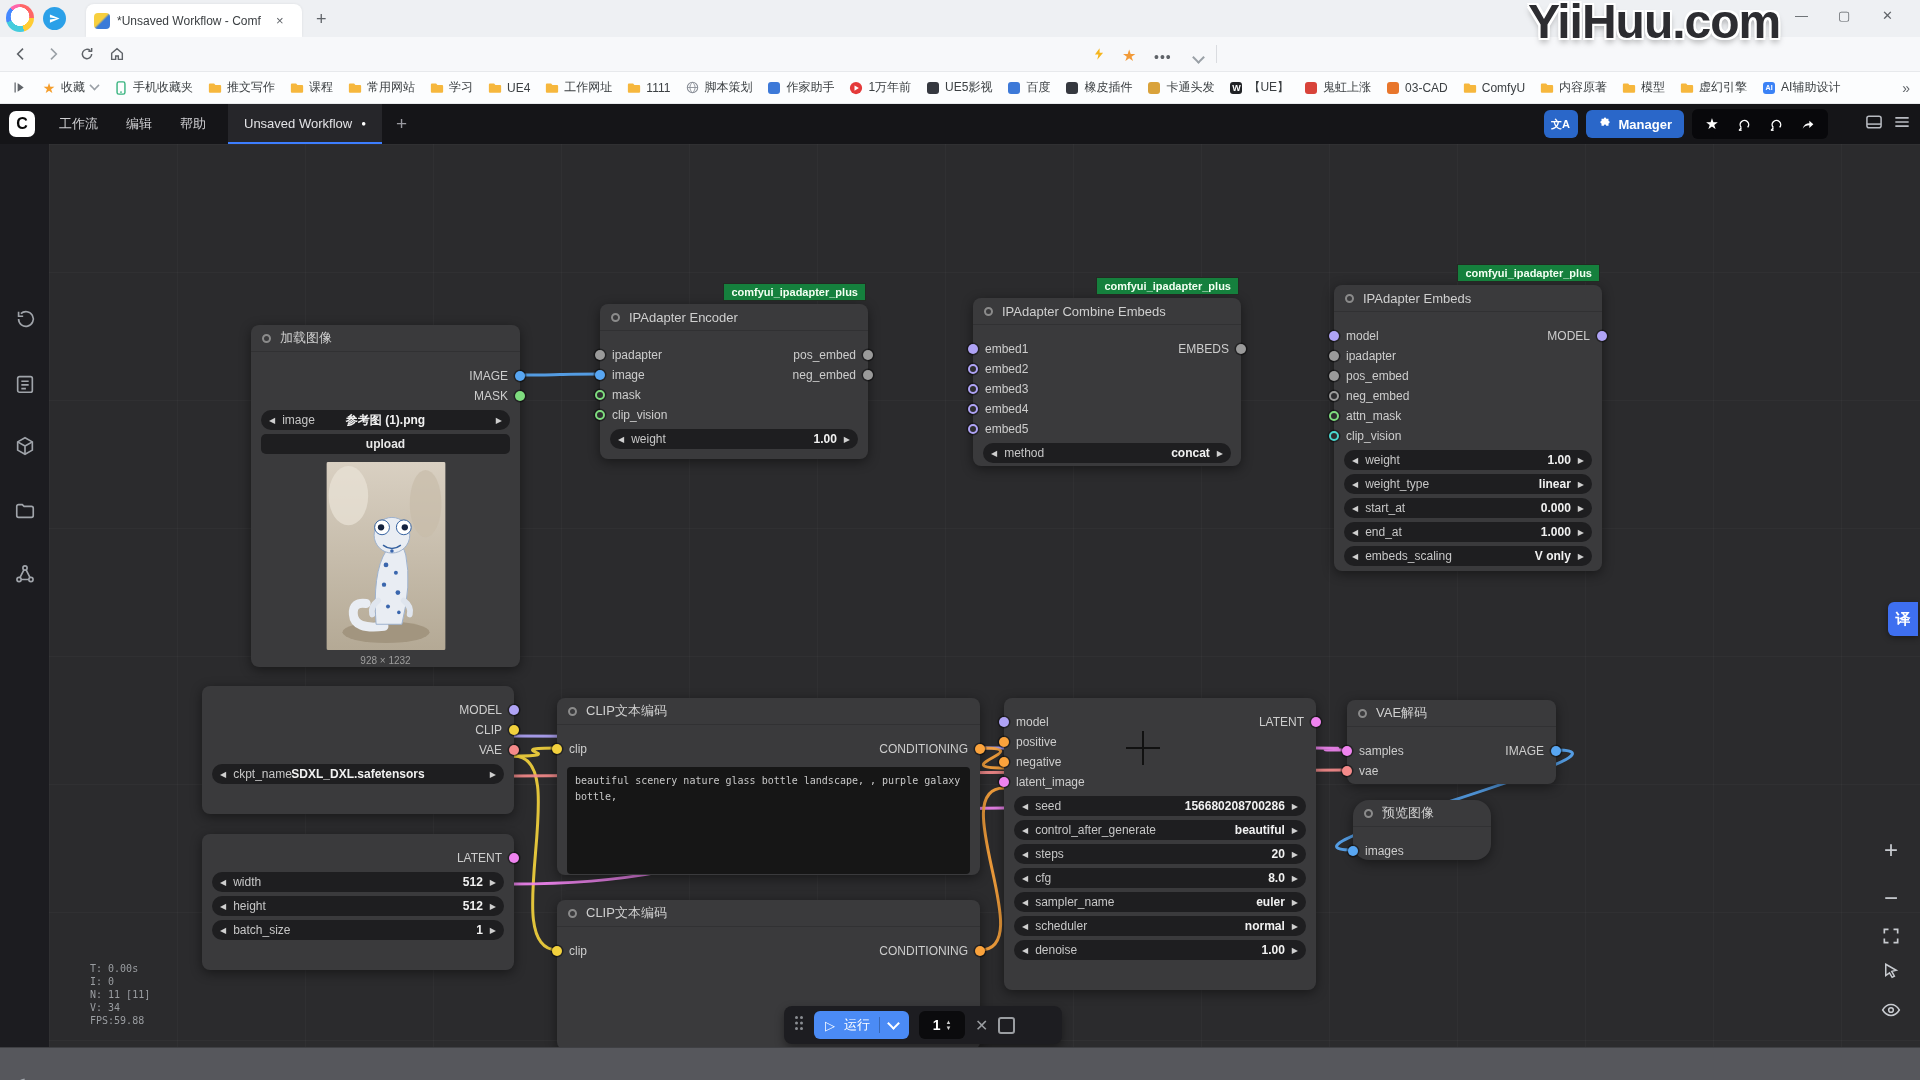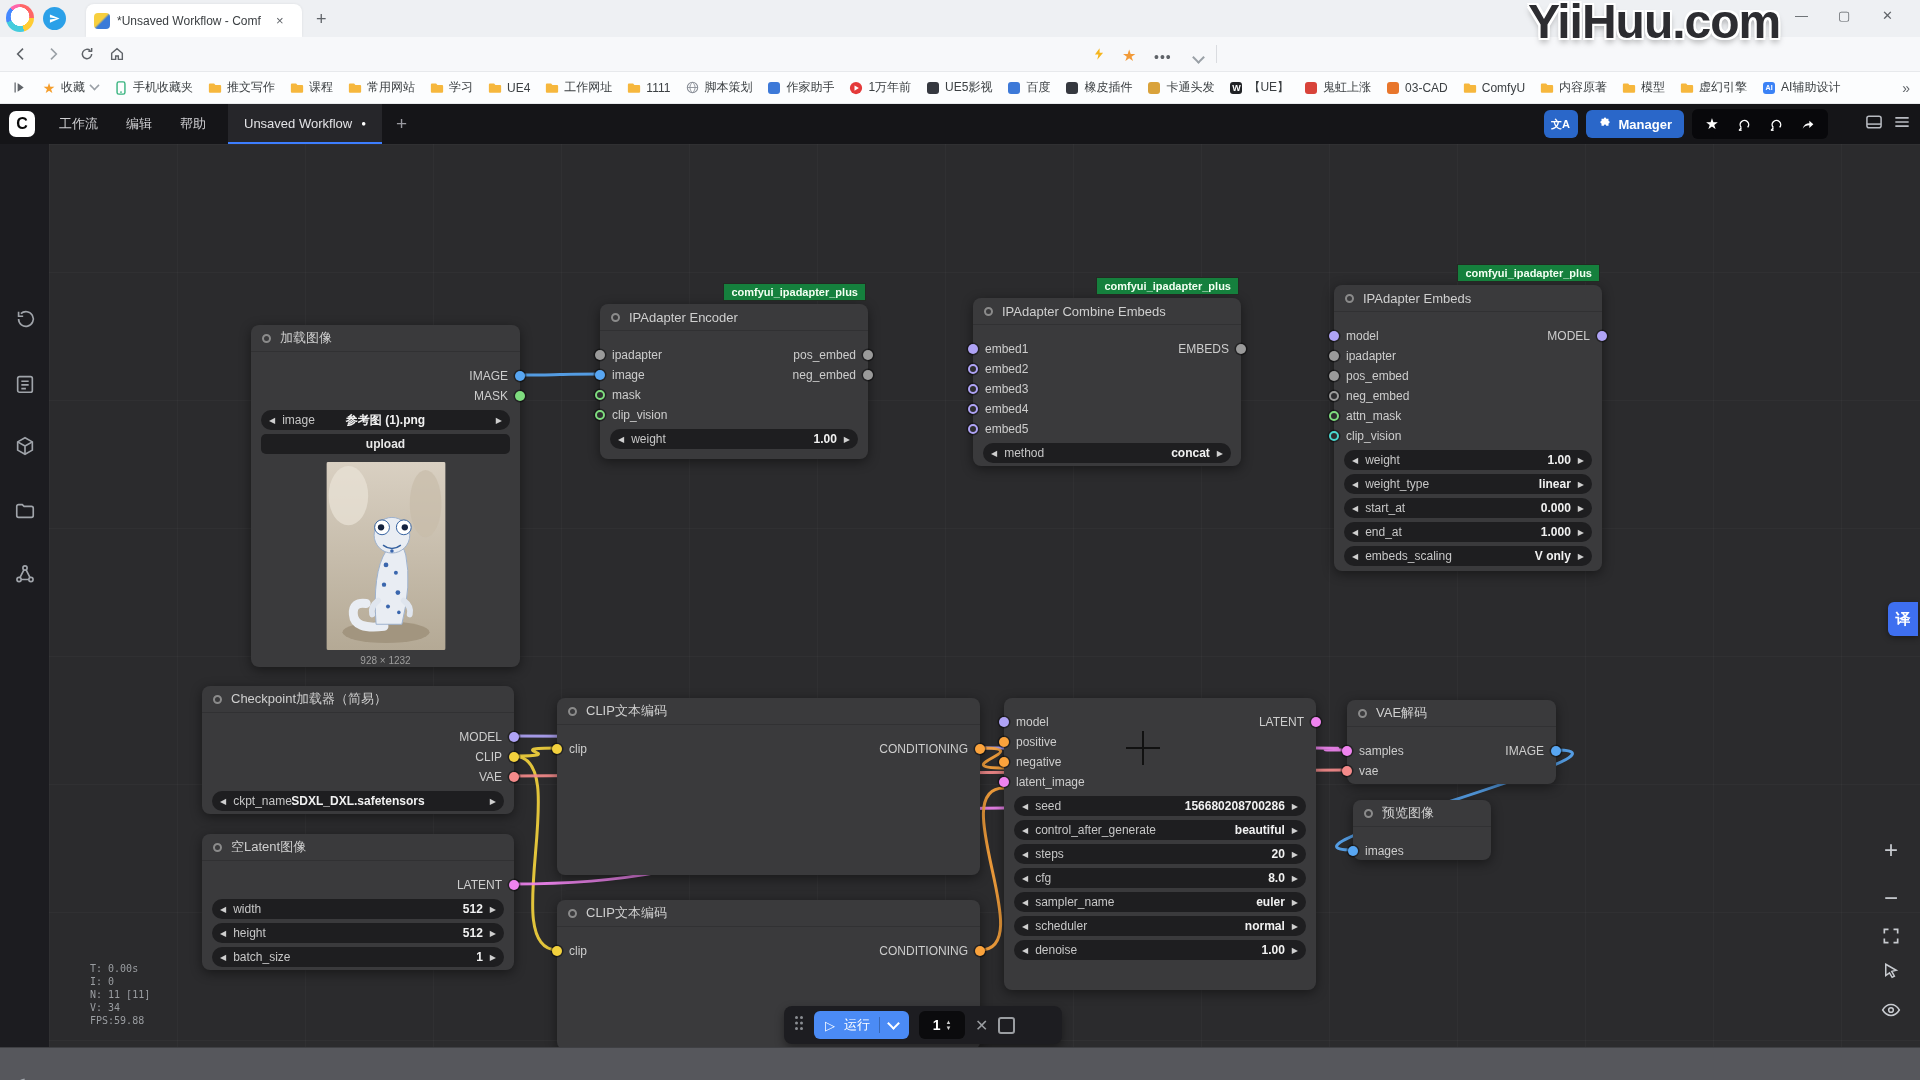--- a/index.html
+++ b/index.html
@@ -318,24 +318,20 @@
           <span class="warr" style="margin-left: 0px;">▶</span>
         </div>
         <div class="widget">
           <span class="warr">◀</span>
           <span class="wname">embeds_scaling</span>
           <span class="wval">V only</span>
           <span class="warr" style="margin-left: 0px;">▶</span>
         </div>
       </div>
       <div class="node" style="left: 202px; top: 686px; width: 312px; height: 128px;">
-        <div class="ntitle">
-          <span class="tdot"></span>
-          <span>Checkpoint加载器（简易）</span>
-        </div>
         <div class="rows">
           <div class="row">
             <span class="slot out">
               <span class="dot" style="background: rgb(175, 163, 245);"></span>
               <span>MODEL</span>
             </span>
           </div>
           <div class="row">
             <span class="slot out">
               <span class="dot" style="background: rgb(242, 209, 61);"></span>
@@ -350,24 +346,20 @@
           </div>
         </div>
         <div class="widget center">
           <span class="warr">◀</span>
           <span class="wname">ckpt_name</span>
           <span class="wval">SDXL_DXL.safetensors</span>
           <span class="warr" style="margin-left: auto;">▶</span>
         </div>
       </div>
       <div class="node" style="left: 202px; top: 834px; width: 312px; height: 136px;">
-        <div class="ntitle">
-          <span class="tdot"></span>
-          <span>空Latent图像</span>
-        </div>
         <div class="rows">
           <div class="row">
             <span class="slot out">
               <span class="dot" style="background: rgb(239, 131, 239);"></span>
               <span>LATENT</span>
             </span>
           </div>
         </div>
         <div class="widget">
           <span class="warr">◀</span>
@@ -398,20 +390,21 @@
             <span class="slot in">
               <span class="dot" style="background: rgb(242, 209, 61);"></span>
               <span>clip</span>
             </span>
             <span class="slot out">
               <span class="dot" style="background: rgb(251, 163, 60);"></span>
               <span>CONDITIONING</span>
             </span>
           </div>
         </div>
+        <div class="wtext" style="height: 95px;">beautiful scenery nature glass bottle landscape, , purple galaxy bottle,</div>
       </div>
       <div class="node" style="left: 557px; top: 900px; width: 423px; height: 150px;">
         <div class="ntitle">
           <span class="tdot"></span>
           <span>CLIP文本编码</span>
         </div>
         <div class="rows">
           <div class="row">
             <span class="slot in">
               <span class="dot" style="background: rgb(242, 209, 61);"></span>
@@ -515,21 +508,21 @@
             </span>
           </div>
           <div class="row">
             <span class="slot in">
               <span class="dot" style="background: rgb(244, 138, 138);"></span>
               <span>vae</span>
             </span>
           </div>
         </div>
       </div>
-      <div class="node" style="left: 1353px; top: 800px; width: 138px; height: 60px;">
+      <div class="node" style="left: 1353px; top: 800px; width: 138px; height: 60px; border-radius: 16px;">
         <div class="ntitle">
           <span class="tdot"></span>
           <span>预览图像</span>
         </div>
         <div class="rows">
           <div class="row">
             <span class="slot in">
               <span class="dot" style="background: rgb(88, 166, 242);"></span>
               <span>images</span>
             </span>

